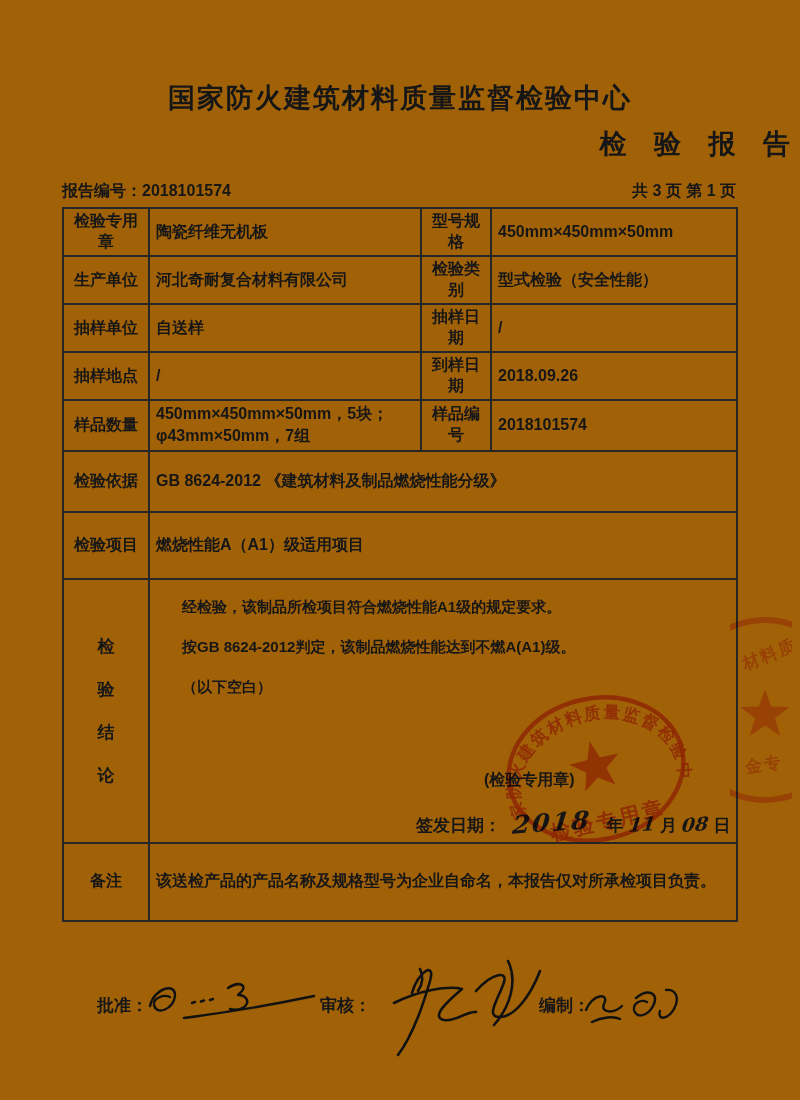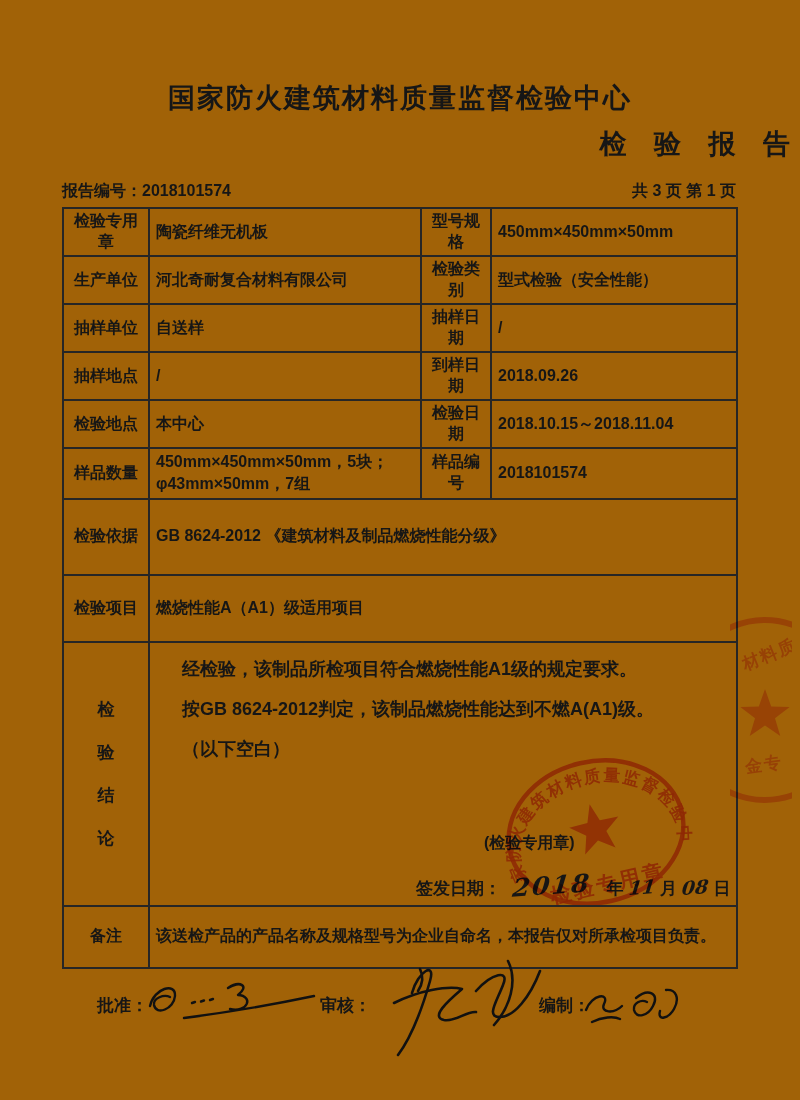--- a/index.html
+++ b/index.html
@@ -26,32 +26,32 @@
     border-collapse:collapse;table-layout:fixed;
   }
   table.report th,table.report td{
     border:2px solid #262626;padding:2px 6px;
     font-size:16px;vertical-align:middle;overflow:hidden;
   }
   table.report th{font-weight:bold;text-align:center;padding:2px 3px;}
   table.report td{font-weight:bold;}
   .r-std{height:34px;}
   .r8{height:44px;}
-  .r9{height:76px;}
+  .r9{height:61px;}
   .r10{height:67px;}
   .r11{height:262px;}
-  .r12{height:62px;}
+  .r12{height:78px;}
   .spread{text-align:justify;text-align-last:justify;}
   .val-sm{font-size:14.5px;line-height:1.4;margin-left:44px;}
   .vlabel{
     display:flex;flex-direction:column;justify-content:center;
     align-items:center;height:250px;gap:20px;font-size:17px;font-weight:bold;
   }
   .concl-wrap{position:relative;width:100%;height:258px;}
-  .concl-wrap p{margin:0 0 15px 0;padding-left:26px;font-size:18px;line-height:25px;font-weight:bold;}
+  .concl-wrap p{margin:0 0 15px 0;padding-left:26px;font-size:15px;line-height:25px;font-weight:bold;}
   .concl-wrap p:first-child{padding-top:12px;}
   .seal-note{position:absolute;left:328px;top:188px;font-size:16px;font-weight:bold;}
   .issue-line{position:absolute;left:260px;top:226px;font-size:17px;font-weight:bold;white-space:nowrap;}
   .hand{
     font-family:"DejaVu Serif",serif;font-style:italic;font-weight:bold;
     display:inline-block;transform:skewX(-10deg) rotate(-4deg);
   }
   .hand-year{font-size:25px;margin:0 14px 0 12px;letter-spacing:2px;}
   .hand-sm{font-size:19px;margin:0 3px;}
   .unit{margin:0 2px;}
@@ -110,26 +110,20 @@
       <th>抽样单位</th>
       <td>自送样</td>
       <th>抽样日期</th>
       <td>/</td>
     </tr>
     <tr class="r-std">
       <th>抽样地点</th>
       <td>/</td>
       <th>到样日期</th>
       <td>2018.09.26</td>
-    </tr>
-    <tr class="r-std">
-      <th>检验地点</th>
-      <td>本中心</td>
-      <th>检验日期</th>
-      <td class="val-sm">2018.10.15～2018.11.04</td>
     </tr>
     <tr class="r8">
       <th>样品数量</th>
       <td class="val-sm">450mm×450mm×50mm，5块；φ43mm×50mm，7组</td>
       <th>样品编号</th>
       <td>2018101574</td>
     </tr>
     <tr class="r9">
       <th>检验依据</th>
       <td colspan="3">GB 8624-2012 《建筑材料及制品燃烧性能分级》</td>

